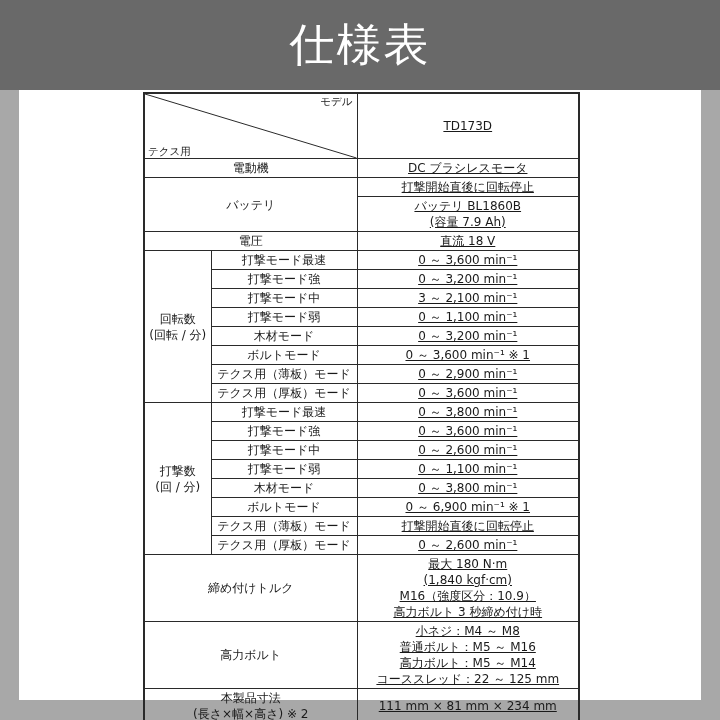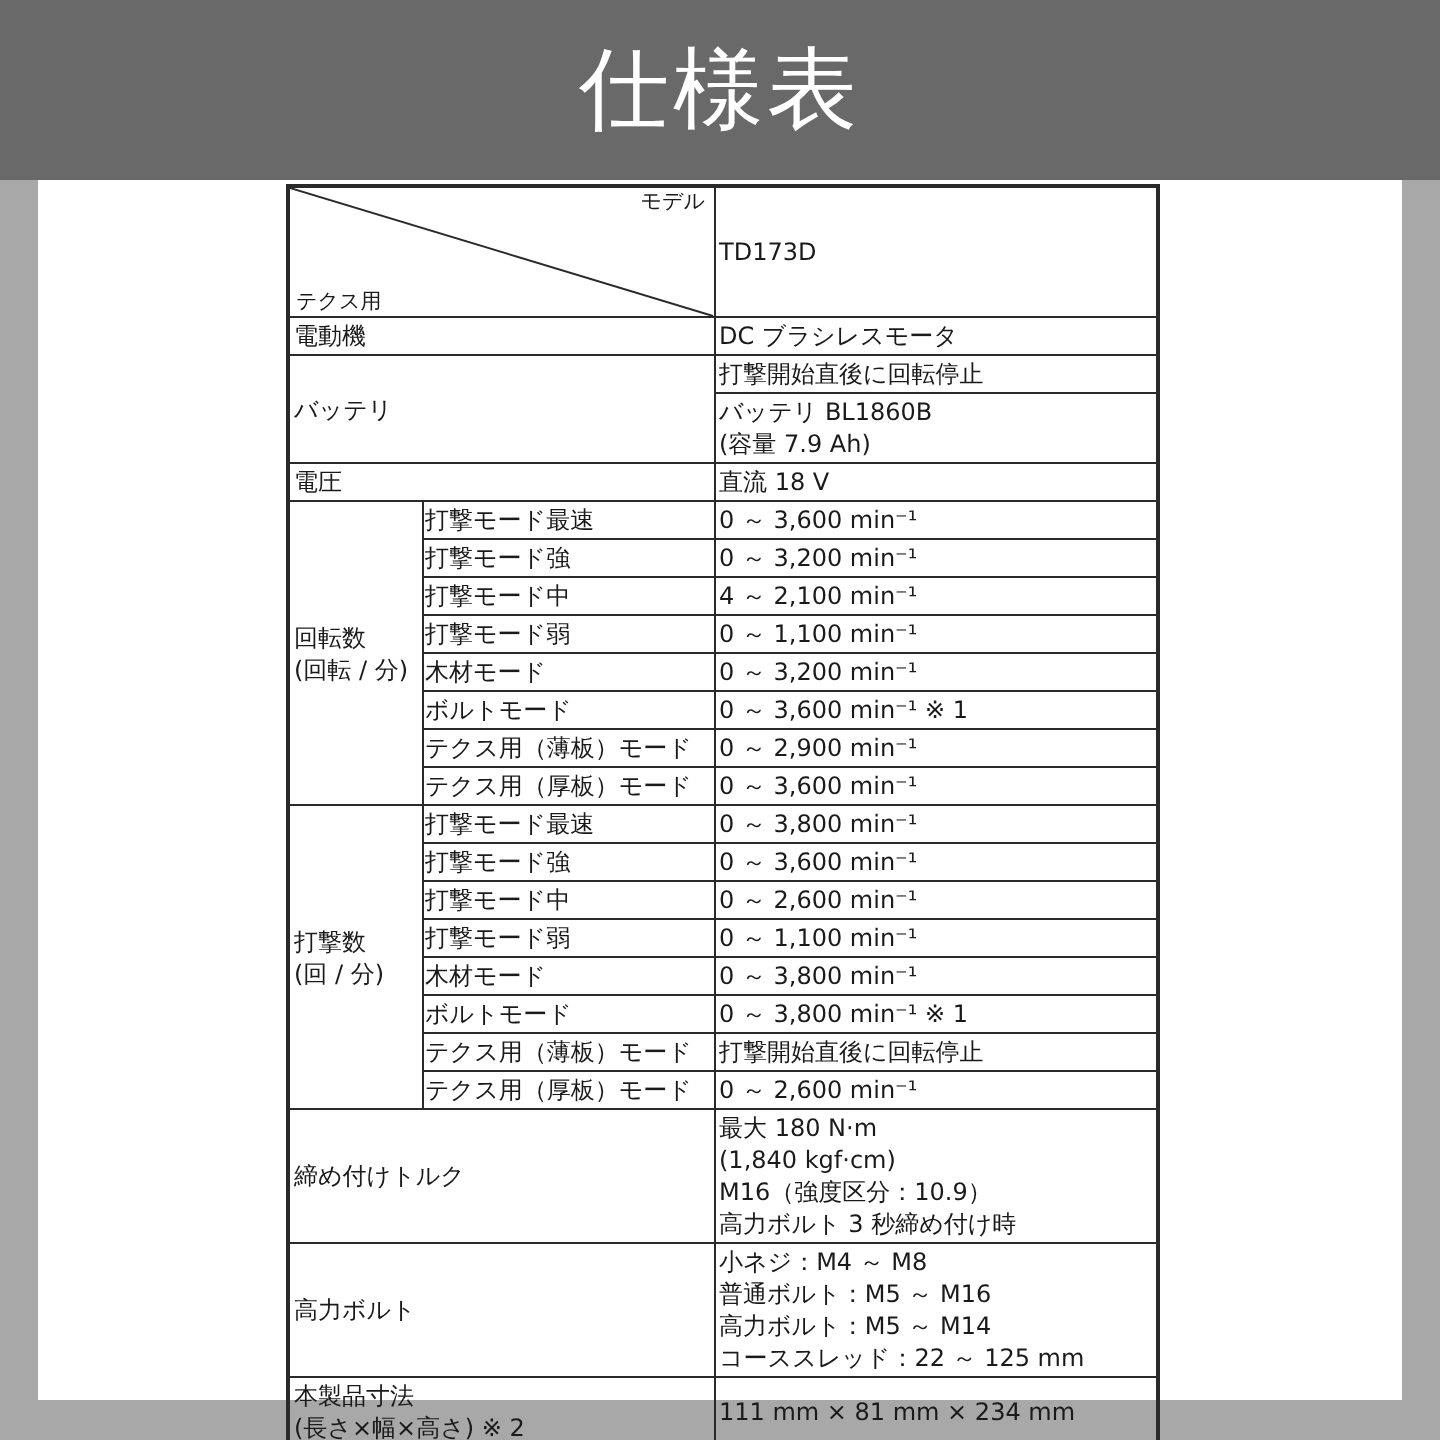--- a/index.html
+++ b/index.html
@@ -14,25 +14,25 @@
   .side-strip { position:absolute; top:90px; height:610px; width:19px; background:#a8a8a8; }
   .side-strip.left { left:0; }
   .side-strip.right { right:0; }
   .bottom-strip { position:absolute; bottom:0; left:0; width:720px; height:20px; background:#a8a8a8; }
 
   .content { position:absolute; left:143px; top:92px; width:435px; }
 
   table.spec-table { border-collapse:collapse; table-layout:fixed; width:435px;
     border:2px solid #2a2a2a; }
   .spec-table td { border:1px solid #2a2a2a; font-size:12px; line-height:16px;
-    color:#1a1a1a; vertical-align:middle; padding:1px 2px;
+    color:#1a1a1a; text-align:center; vertical-align:middle; padding:1px 2px;
     white-space:pre-line; overflow:hidden;margin-left:28px; }
   .spec-table td.group { width:67px; }
   .spec-table td.mode { width:146px; padding:1px 1px; }
-  .spec-table td.val { width:222px; }
+  .spec-table td.val { width:222px;text-decoration:underline; }
   tr.h-header td { height:30px; }
   tr.h-single td { height:18px; }
 
   td.diag-cell { position:relative; height:30px; padding:0; }
   td.diag-cell svg { position:absolute; top:0; left:0; width:100%; height:100%; display:block; }
   .model-label { position:absolute; top:1px; right:4px; font-size:10.5px; line-height:12px; }
   .feature-label { position:absolute; bottom:1px; left:3px; font-size:10.5px; line-height:12px; }
 </style>
 </head>
 <body>
@@ -90,21 +90,21 @@
 (回転 / 分)</td>
           <td class="mode">打撃モード最速</td>
           <td class="val">0 ～ 3,600 min⁻¹</td>
         </tr>
         <tr class="h-single">
           <td class="mode">打撃モード強</td>
           <td class="val">0 ～ 3,200 min⁻¹</td>
         </tr>
         <tr class="h-single">
           <td class="mode">打撃モード中</td>
-          <td class="val">4 ～ 2,100 min⁻¹</td>
+          <td class="val">3 ～ 2,100 min⁻¹</td>
         </tr>
         <tr class="h-single">
           <td class="mode">打撃モード弱</td>
           <td class="val">0 ～ 1,100 min⁻¹</td>
         </tr>
         <tr class="h-single">
           <td class="mode">木材モード</td>
           <td class="val">0 ～ 3,200 min⁻¹</td>
         </tr>
         <tr class="h-single">
@@ -137,21 +137,21 @@
         <tr class="h-single">
           <td class="mode">打撃モード弱</td>
           <td class="val">0 ～ 1,100 min⁻¹</td>
         </tr>
         <tr class="h-single">
           <td class="mode">木材モード</td>
           <td class="val">0 ～ 3,800 min⁻¹</td>
         </tr>
         <tr class="h-single">
           <td class="mode">ボルトモード</td>
-          <td class="val">0 ～ 3,800 min⁻¹ ※ 1</td>
+          <td class="val">0 ～ 6,900 min⁻¹ ※ 1</td>
         </tr>
         <tr class="h-single">
           <td class="mode">テクス用（薄板）モード</td>
           <td class="val">打撃開始直後に回転停止</td>
         </tr>
         <tr class="h-single">
           <td class="mode">テクス用（厚板）モード</td>
           <td class="val">0 ～ 2,600 min⁻¹</td>
         </tr>
 

